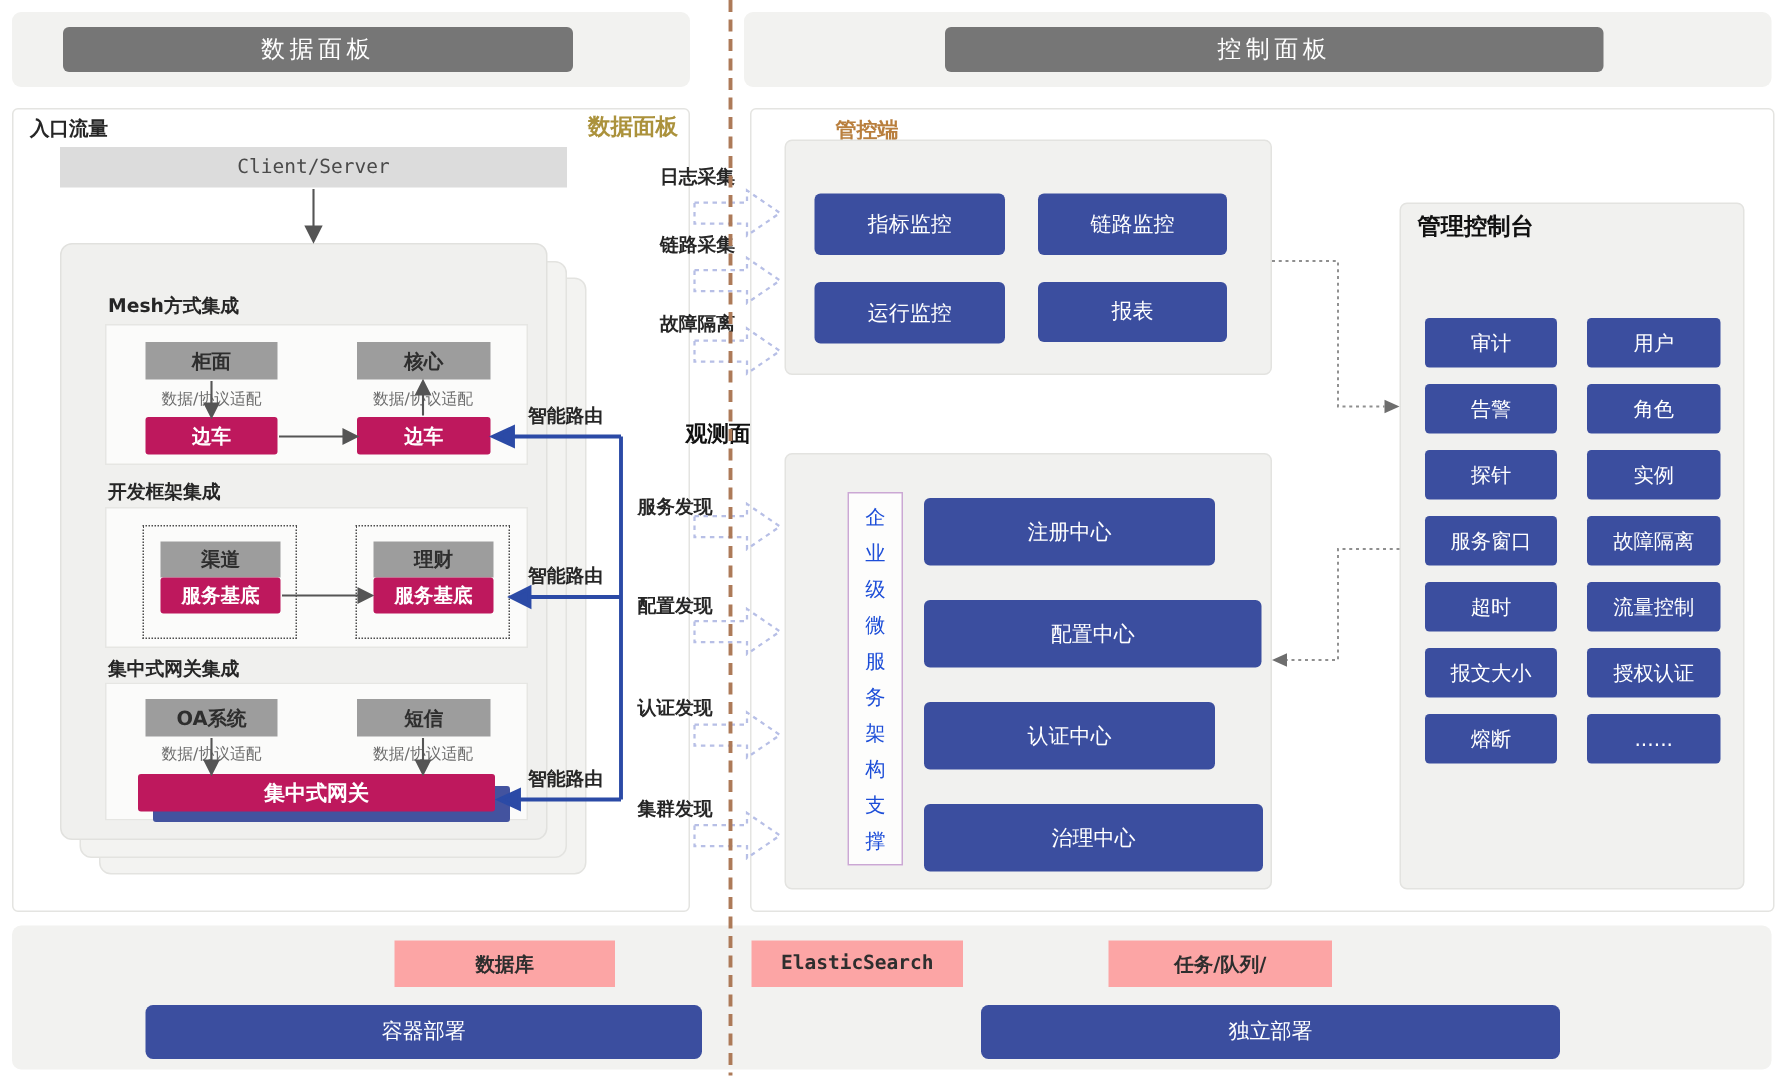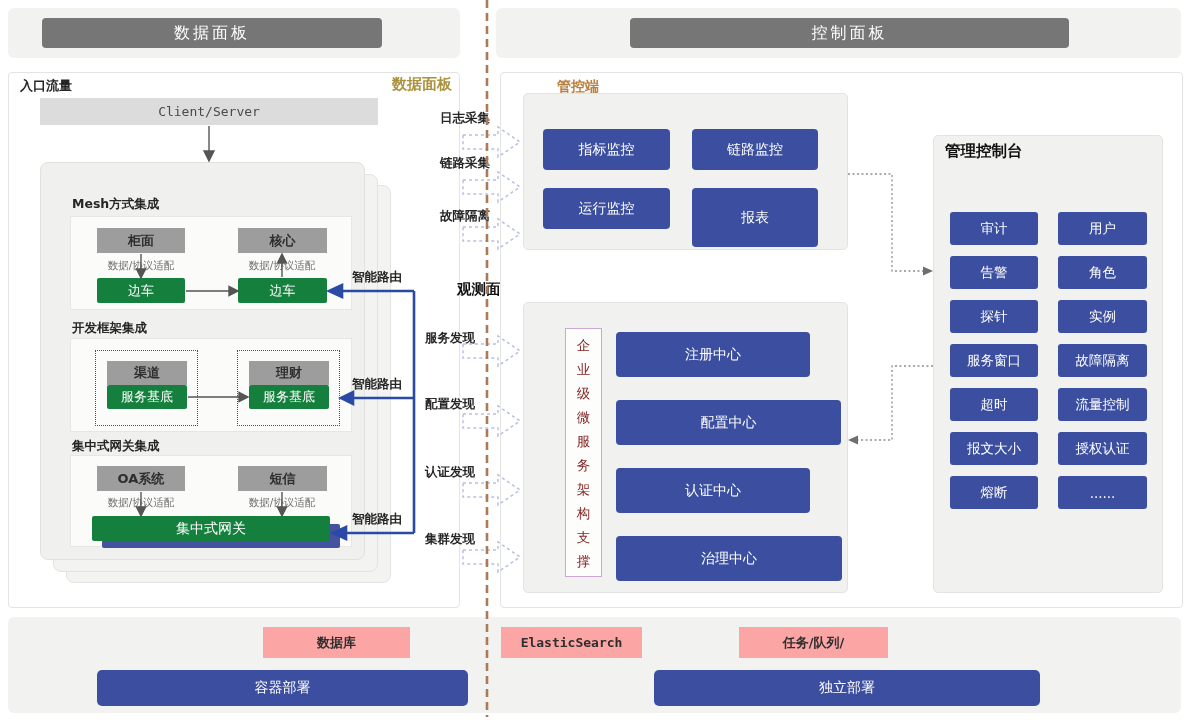--- a/index.html
+++ b/index.html
@@ -9,32 +9,32 @@
   .strip{background:#f2f2f0;border-radius:6px;}
   .bar-dark{background:#767676;border-radius:4px;color:#fff;font-size:16px;letter-spacing:3px;
             display:flex;align-items:center;justify-content:center;}
   .outer{background:#fff;border:1px solid #e4e4e1;border-radius:4px;}
   .gpanel{background:#f1f1ef;border:1px solid #e3e3e0;border-radius:5px;}
   .stacked{background:#f0f0ee;border:1px solid #e1e1de;border-radius:8px;}
   .echo{background:#f3f3f1;border:1px solid #e3e3e0;border-radius:8px;}
   .wbox{background:#fbfbfa;border:1px solid #e6e6e3;}
   .gnode{background:#9d9d9d;color:#2e2e2e;font-weight:bold;font-size:13px;
          display:flex;align-items:center;justify-content:center;}
-  .bnode{background:#15803d;color:#fff;font-weight:normal;font-size:13px;border-radius:2px;
+  .bnode{background:#be185d;color:#fff;font-weight:bold;font-size:13px;border-radius:2px;
          display:flex;align-items:center;justify-content:center;}
   .bbtn{background:#3b4e9f;color:#fff;font-size:14px;border-radius:4px;
         display:flex;align-items:center;justify-content:center;}
   .lbl{font-size:12.5px;font-weight:bold;color:#262626;white-space:nowrap;}
   .small{font-size:10.5px;color:#6d6d6d;font-weight:normal;}
   .dot-box{border:1.5px dotted #4d4d4d;background:transparent;}
   .gbar{background:#fca5a5;color:#2e2e2e;font-weight:bold;font-size:13px;
         display:flex;align-items:center;justify-content:center;}
   .mono{font-family:"DejaVu Sans Mono","Liberation Mono",monospace;}
   .vtext{width:17px;line-height:24px;word-break:break-all;text-align:center;
-         font-size:13.5px;color:#7f1d1d;margin:0 auto;}
+         font-size:13.5px;color:#1d4ed8;margin:0 auto;}
   svg{display:block;}
 </style>
 </head>
 <body>
 
 <div id="page">
 
   <div class="abs strip" style="left:8px;top:8px;width:452px;height:50px;"></div>
   <div class="abs bar-dark" style="left:42px;top:18px;width:340px;height:30px;">
     <span>数据面板</span>
@@ -94,21 +94,21 @@
   <div class="abs lbl" style="left:425px;top:464px;">认证发现</div>
   <div class="abs lbl" style="left:425px;top:531px;">集群发现</div>
 
   <div class="abs outer" style="left:500px;top:72px;width:683px;height:536px;"></div>
   <div class="abs lbl" style="left:557px;top:78px;font-size:14px;color:#b97f3e;">管控端</div>
 
   <div class="abs gpanel" style="left:523px;top:93px;width:325px;height:157px;"></div>
   <div class="abs bbtn" style="left:543px;top:129px;width:127px;height:41px;">指标监控</div>
   <div class="abs bbtn" style="left:692px;top:129px;width:126px;height:41px;">链路监控</div>
   <div class="abs bbtn" style="left:543px;top:188px;width:127px;height:41px;">运行监控</div>
-  <div class="abs bbtn" style="left:692px;top:188px;width:126px;height:59px;">报表</div>
+  <div class="abs bbtn" style="left:692px;top:188px;width:126px;height:40px;">报表</div>
 
   <div class="abs gpanel" style="left:523px;top:302px;width:325px;height:291px;"></div>
   <div class="abs" style="left:565px;top:328px;width:37px;height:249px;background:#fdfdfc;border:1px solid #cba8d4;display:flex;align-items:center;">
     <div class="vtext">企业级微服务架构支撑</div>
   </div>
   <div class="abs bbtn" style="left:616px;top:332px;width:194px;height:45px;">注册中心</div>
   <div class="abs bbtn" style="left:616px;top:400px;width:225px;height:45px;">配置中心</div>
   <div class="abs bbtn" style="left:616px;top:468px;width:194px;height:45px;">认证中心</div>
   <div class="abs bbtn" style="left:616px;top:536px;width:226px;height:45px;">治理中心</div>
 

